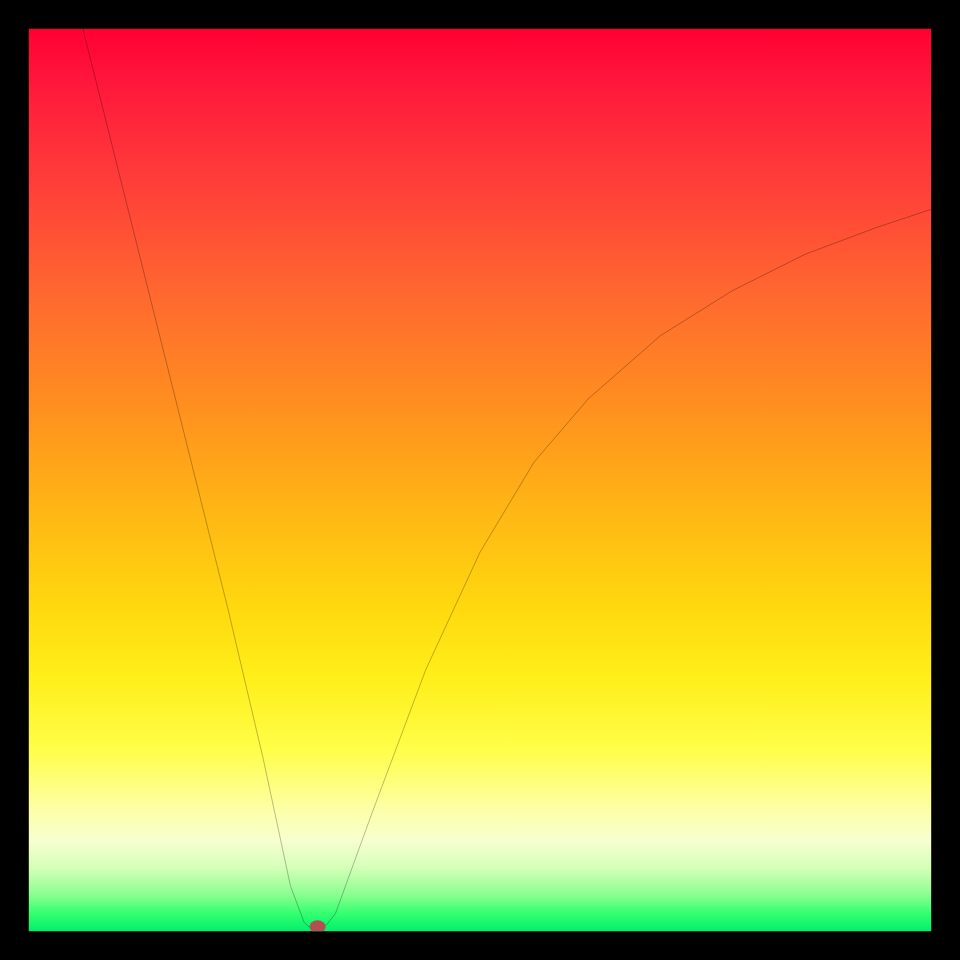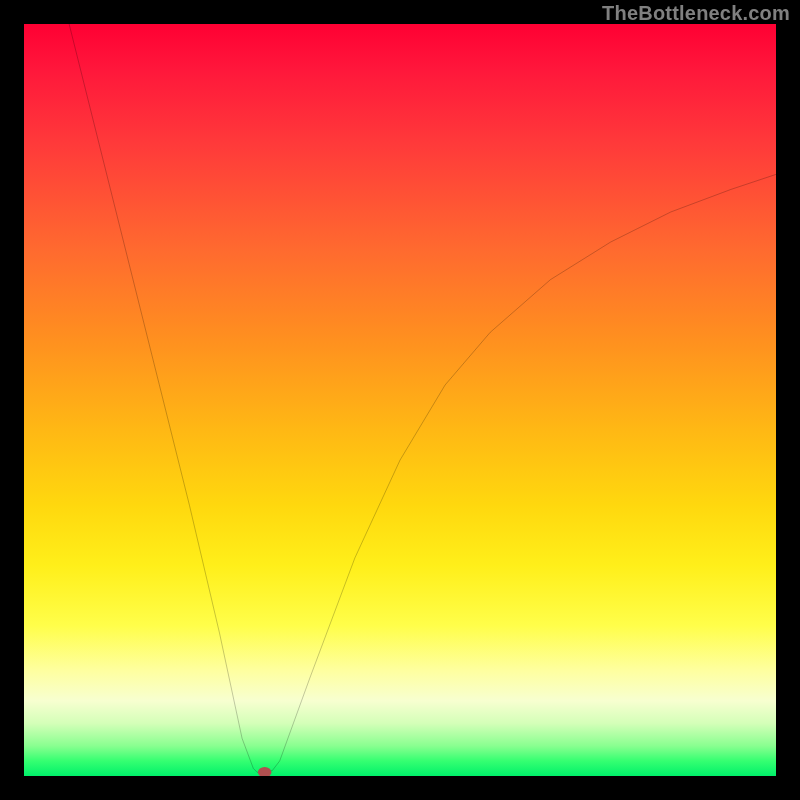--- a/index.html
+++ b/index.html
@@ -56,21 +56,20 @@
     height: 100%;
   }
   .marker {
     fill: #b05050;
   }
 </style>
 </head>
 <body>
 
 <div class="frame">
-  <div class="watermark">TheBottleneck.com</div>
   <div class="plot">
     <div class="gradient"></div>
     <svg class="curve-svg" viewBox="0 0 100 100" preserveAspectRatio="none">
       <path fill="none" stroke="#000" stroke-width="0.226" vector-effect="non-scaling-stroke" d="M6.00 0.00 L10.00 16.00 L14.00 32.00 L18.00 48.00 L22.00 64.00 L26.00 81.00 L29.00 95.00 L30.50 99.00 L31.00 99.50 L32.00 99.50 L33.00 99.30 L34.00 98.00 L38.00 87.00 L44.00 71.00 L50.00 58.00 L56.00 48.00 L62.00 41.00 L70.00 34.00 L78.00 29.00 L86.00 25.00 L94.00 22.00 L100.00 20.00"></path>
       <ellipse class="marker" rx="0.9" ry="0.7" cx="32" cy="99.5"></ellipse>
     </svg>
   </div>
 </div>
 
 </body></html>

